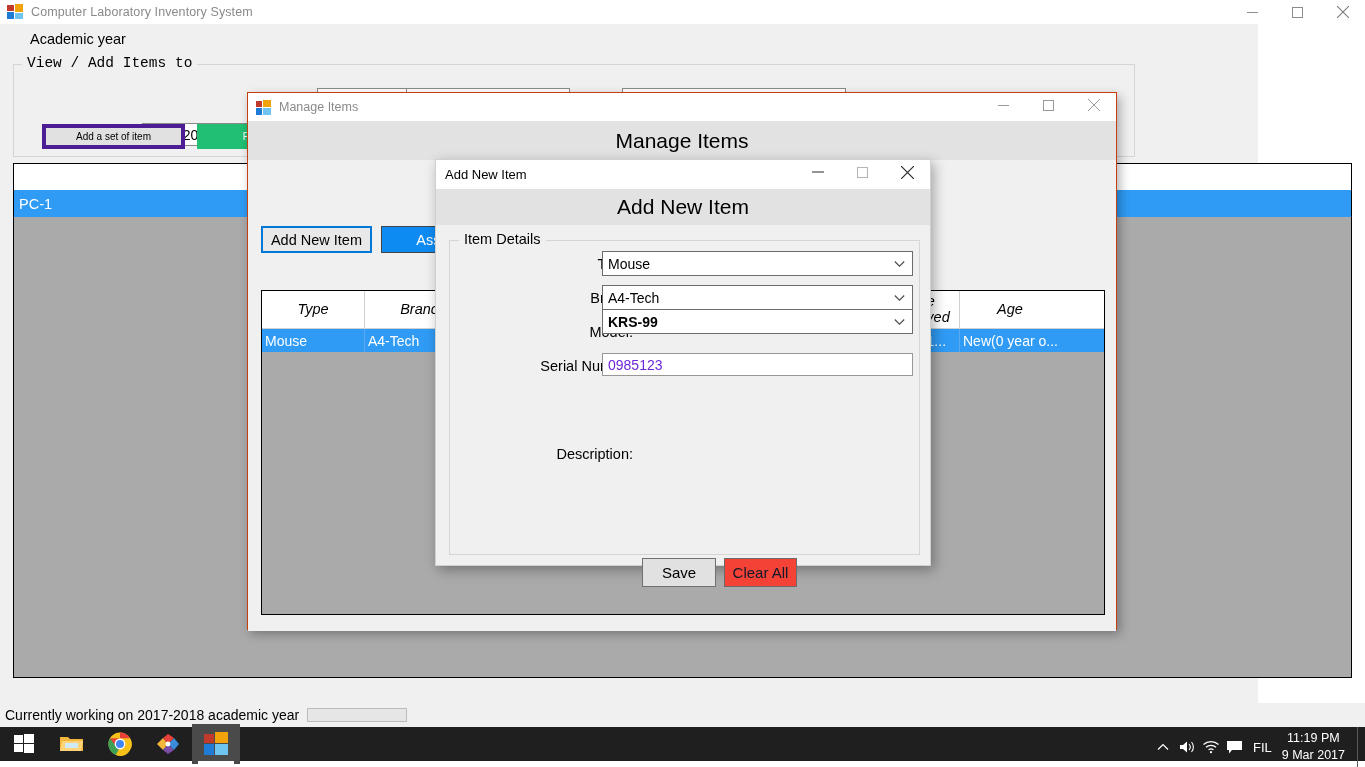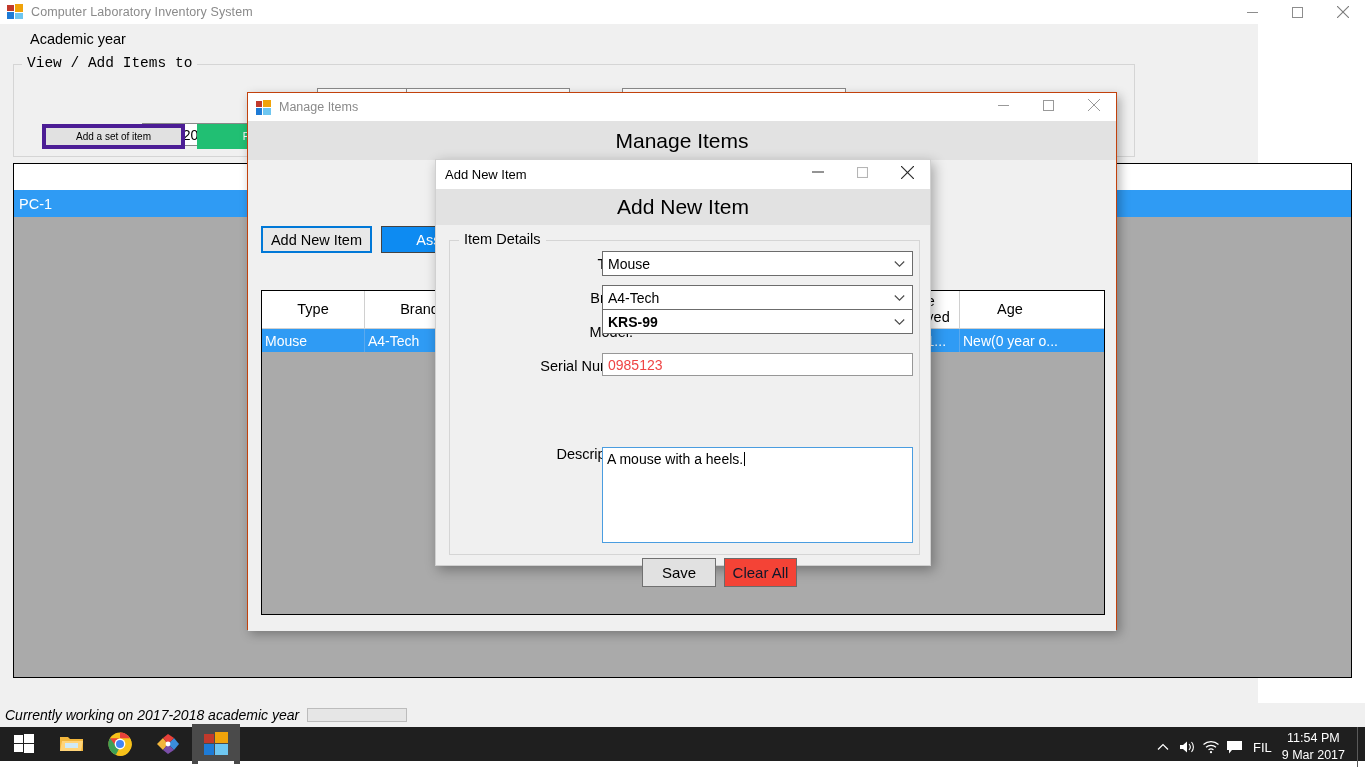--- a/index.html
+++ b/index.html
@@ -109,21 +109,21 @@
     height: 27px; background: #2f9bf4; color: #ffffff;
     display: flex; align-items: center;
     padding-left: 5px; font-size: 14.5px;
   }
 
   #statusbar {
     position: absolute; left: 0; top: 703px; width: 1365px; height: 24px;
     background: #f0f0f0;
     display: flex; align-items: center;
   }
-  #status-text { font-size: 14px; color: #000; margin-left: 5px; font-style: italic; }
+  #status-text { font-size: 14px; color: #000; margin-left: 5px; }
   #status-progress {
     margin-left: 8px; width: 100px; height: 14px;
     background: #e6e6e6; border: 1px solid #bcbcbc;
   }
 
   
   #manage-window {
     position: absolute; left: 247px; top: 92px;
     width: 870px; height: 538px;
     background: #f0f0f0;
@@ -165,21 +165,21 @@
     overflow: hidden;
   }
   .grid-headrow {
     display: flex; height: 38px; background: #ffffff;
     border-bottom: 1px solid #d0d0d0;
   }
   .gh {
     border-right: 1px solid #d0d0d0;
     display: flex; align-items: center; justify-content: center;
     font-size: 14.5px; color: #000; text-align: center; line-height: 1.08;
-    padding: 0 3px; flex: none;
+    padding: 0 3px; flex: none; font-style: italic;
   }
   .grid-datarow { display: flex; height: 23px; background: #2f9bf4; }
   .gd {
     border-right: 1px solid #5aa9ee;
     display: flex; align-items: center;
     font-size: 14px; color: #ffffff;
     padding: 0 3px; flex: none; overflow: hidden; white-space: nowrap;
   }
 
   
@@ -225,21 +225,21 @@
     font-size: 14px; color: #000; padding-left: 5px;
   }
   .combo .chev {
     position: absolute; right: 7px; top: 50%; transform: translateY(-50%);
     width: 11px; height: 7px;
   }
   .textbox-flat {
     position: absolute; left: 166px; width: 311px; height: 23px;
     background: #ffffff; border: 1px solid #979797;
     display: flex; align-items: center;
-    font-size: 14px; color: #ef4444; padding-left: 5px;
+    font-size: 14px; color: #6d28d9; padding-left: 5px;
   }
   #desc-textarea {
     position: absolute; left: 166px; top: 222px; width: 311px; height: 96px;
     background: #ffffff; border: 1px solid #4a9de0;
     font-size: 14px; color: #000; padding: 3px 4px;
     line-height: 1.25; white-space: pre-wrap;
   }
   #desc-caret {
     display: inline-block; width: 1px; height: 14px;
     background: #000; vertical-align: -2px; margin-left: 1px;
@@ -448,21 +448,20 @@
           <span>KRS-99</span>
           <svg class="chev" viewBox="0 0 11 7">
               <polyline points="0.8,1 5.5,5.6 10.2,1" fill="none" stroke="#4d4d4d" stroke-width="1.2"></polyline>
             </svg>
         </div>
 
         <span class="fld-label" style="top:133px;">Serial Number</span>
         <div class="textbox-flat" style="top:128px;">0985123</div>
 
         <span class="fld-label" style="top:221px;">Description:</span>
-        <div id="desc-textarea"><span>A mouse with a heels.</span><span id="desc-caret"></span></div>
 
         <div class="dlg-btn" id="btn-save">Save</div>
         <div class="dlg-btn" id="btn-clear">Clear All</div>
       </div>
     </div>
   </div>
 </div>
 
 <div id="taskbar">
   <div class="tb-item">
@@ -531,18 +530,18 @@
         <circle cx="9" cy="12.2" r="1.1" fill="#ffffff"></circle>
       </svg>
     </span>
     <span class="tray-icon">
       <svg width="17" height="15" viewBox="0 0 17 15">
         <path d="M1 1 h15 v9 H6 L3 13.5 V10 H1 Z" fill="#ffffff"></path>
       </svg>
     </span>
     <span id="tray-lang">FIL</span>
     <span id="tray-clock">
-      <div>11:54 PM</div>
+      <div>11:19 PM</div>
       <div>9 Mar 2017</div>
     </span>
     <span id="show-desktop"></span>
   </div>
 </div>
 
 </body></html>

